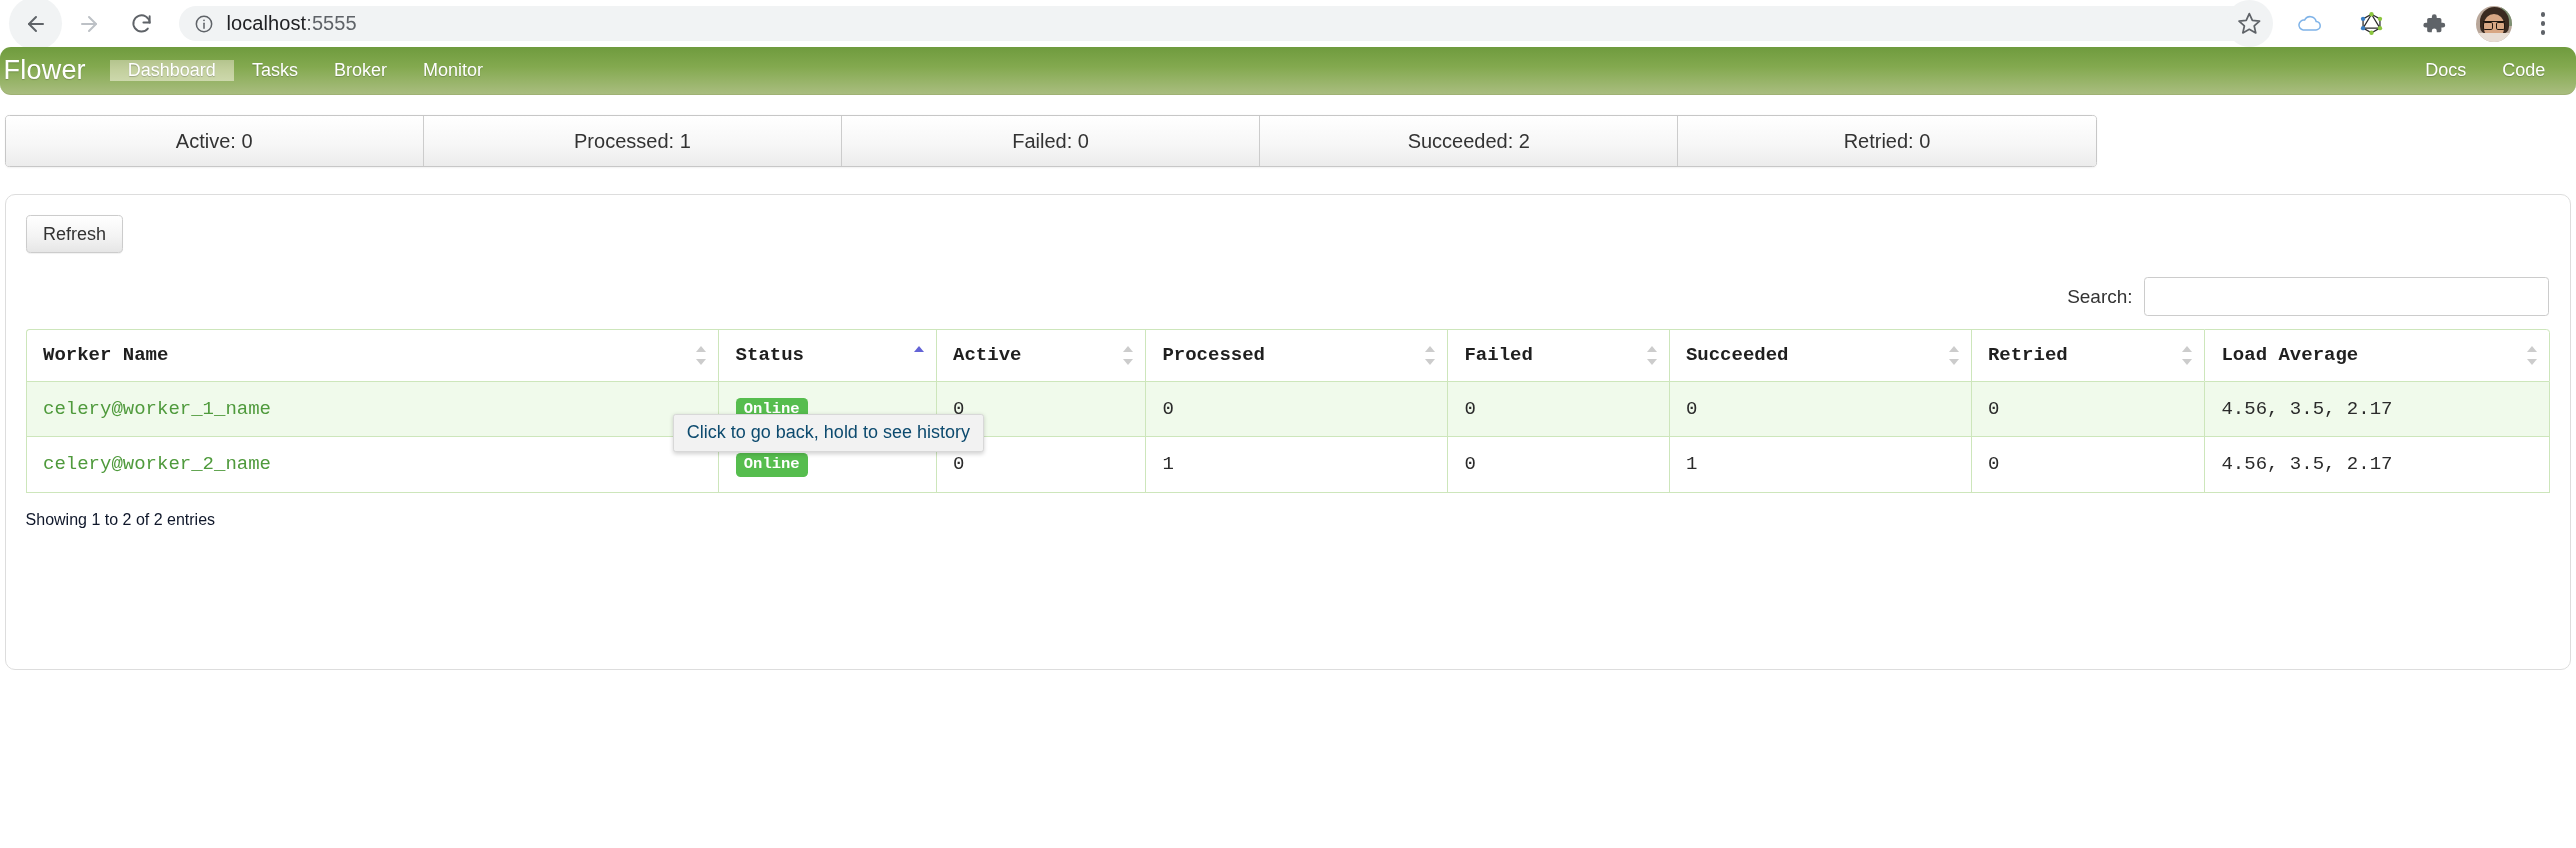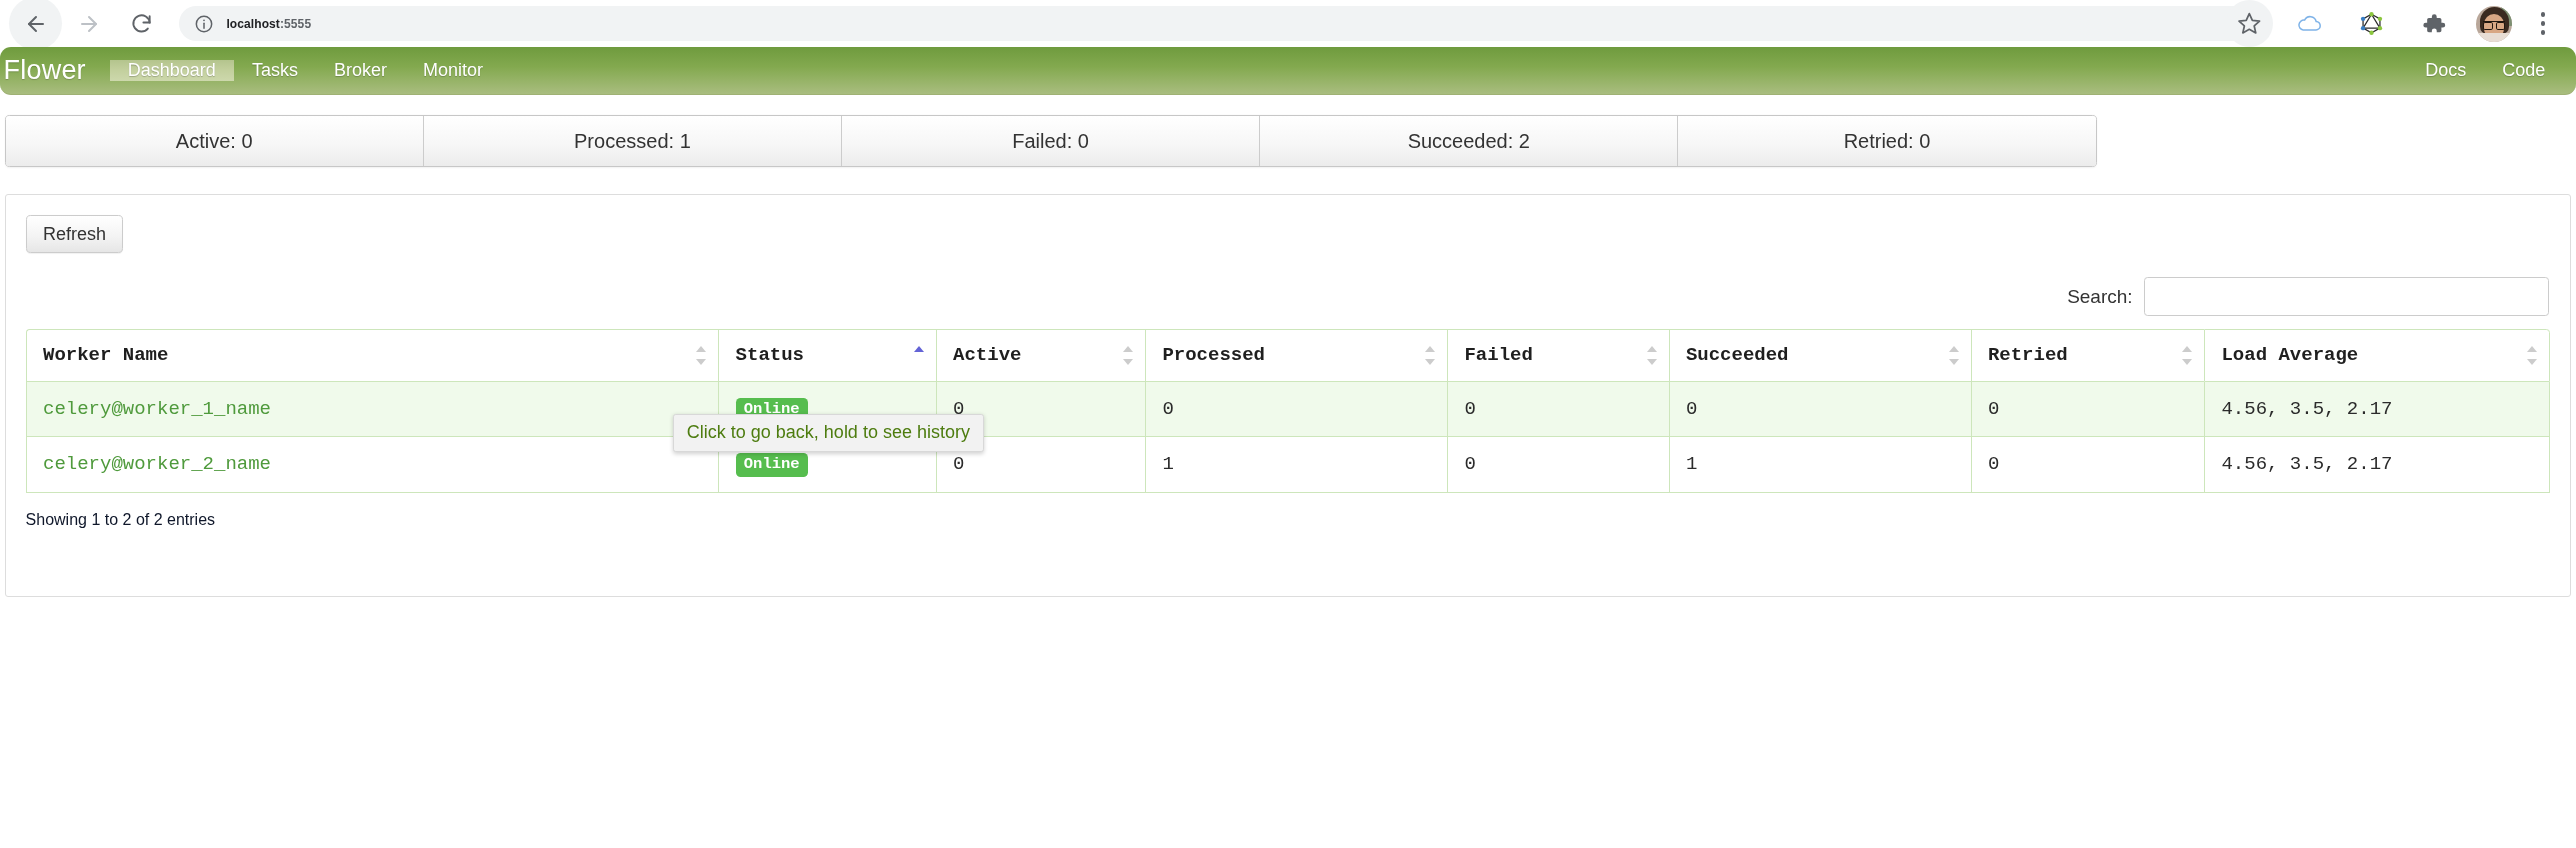--- a/index.html
+++ b/index.html
@@ -36,25 +36,24 @@
     border-radius: 17.3px;
     display: flex;
     align-items: center;
     padding: 0 14.6px;
     margin-left: 11px;
     margin-right: 5.5px;
     min-width: 0;
   }
   .info-icon { flex: 0 0 auto; margin-right: 12.8px; display:flex; }
   .url-text {
-    font-size: 12px;
+    font-size: 20px;
     color: #202124;
     letter-spacing: 0.1px;
     white-space: nowrap;
-    font-weight: bold;
   }
   .url-text .port { color: #5f6368; }
 
   .star-wrap {
     width: 47px; height: 47px;
     display: flex; align-items: center; justify-content: center;
     border-radius: 50%;
     background: #f1f3f4;
     margin-left: -42px;
     position: relative; z-index: 2;
@@ -156,25 +155,25 @@
     border-right: 0.9px solid #cccccc;
     font-size: 20px;
     color: #333333;
   }
   .stat-btn:last-child { border-right: none; }
 
   
   .card {
     margin: 27px 4.6px 0 4.6px;
     border: 0.9px solid #dddddd;
-    border-radius: 3px;
+    border-radius: 10px;
     background: #ffffff;
     padding: 20px 20px 25.5px 20px;
     position: relative;
-    height: 403px;
+    height: 476px;
   }
   .refresh-btn {
     display: inline-flex; align-items: center; justify-content: center;
     height: 38px;
     padding: 0 16.4px;
     font-size: 18px;
     color: #333333;
     background: linear-gradient(to bottom, #ffffff 0%, #f4f4f4 55%, #e6e6e6 100%);
     border: 0.9px solid #cccccc;
     border-radius: 4.6px;
@@ -284,21 +283,21 @@
   .tooltip {
     position: absolute;
     left: 673px;
     top: 414px;
     background: #f2f2f2;
     border: 0.9px solid #d8d8d8;
     border-radius: 2.7px;
     box-shadow: 0 1.8px 4.6px rgba(0,0,0,0.18);
     padding: 7.3px 12.8px 8.2px 12.8px;
     font-size: 18px;
-    color: #4d7c0f;
+    color: #0c4a6e;
     white-space: nowrap;
     z-index: 50;
   }
 </style>
 </head>
 <body>
 
 <div class="browser-bar">
 
   <div class="nav-btn active-hover">

